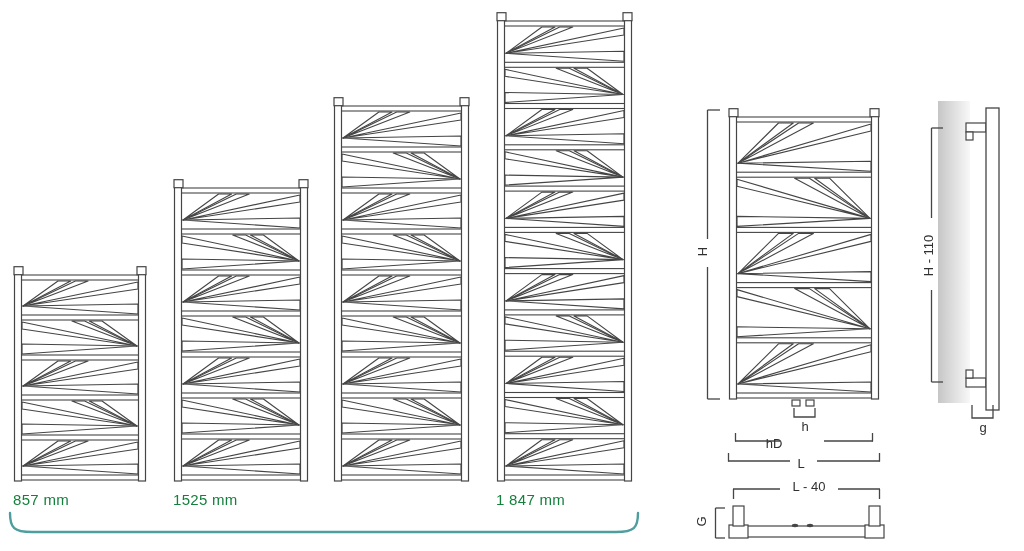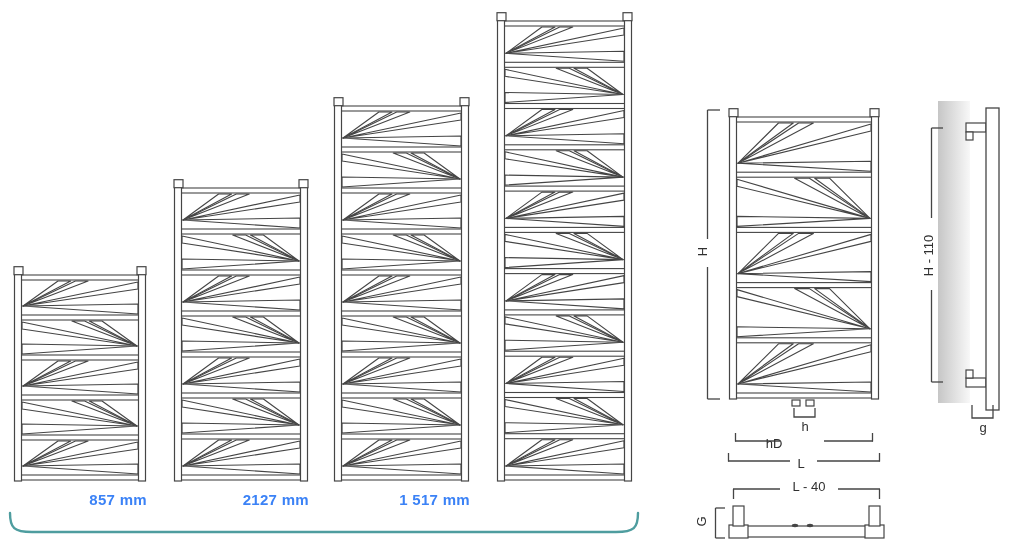--- a/index.html
+++ b/index.html
@@ -1,20 +1,20 @@
 <!DOCTYPE html>
 <html><head>
 <meta charset="utf-8">
 <style>
   html,body{margin:0;padding:0;background:#fff;}
   .canvas{position:relative;width:1024px;height:551px;background:#ffffff;
           font-family:"Liberation Sans",sans-serif;overflow:hidden;}
   .canvas svg{position:absolute;overflow:visible;}
-  .size-label{position:absolute;text-align:right;font-size:15px;color:#3b82f6;
-              letter-spacing:.3px;font-weight:bold;}
+  .size-label{position:absolute;text-align:left;font-size:15px;color:#15803d;
+              letter-spacing:.3px;}
   .dim-label{position:absolute;text-align:center;font-size:13px;color:#303030;
              line-height:15px;white-space:nowrap;}
   .rot{transform:rotate(-90deg);}
 </style>
 </head>
 <body>
 
 <div class="canvas">
 
   <svg class="rad" style="left:13px;top:266px" width="134" height="216">
@@ -200,22 +200,22 @@
       <rect x="8" y="380.5" width="121" height="5" fill="#fff" stroke="#454545" stroke-width="1.1"></rect>
       <rect x="8" y="421.7" width="121" height="5" fill="#fff" stroke="#454545" stroke-width="1.1"></rect>
       <rect x="8" y="463.0" width="121" height="5" fill="#fff" stroke="#454545" stroke-width="1.1"></rect>
       <rect x="1.5" y="8" width="7" height="461" fill="#fff" stroke="#454545" stroke-width="1.2"></rect>
       <rect x="128.5" y="8" width="7" height="461" fill="#fff" stroke="#454545" stroke-width="1.2"></rect>
       <rect x="1" y="0.7" width="9" height="8" fill="#fff" stroke="#454545" stroke-width="1.2"></rect>
       <rect x="127" y="0.7" width="9" height="8" fill="#fff" stroke="#454545" stroke-width="1.2"></rect>
     </svg>
 
   <div class="size-label" style="left:13px;top:491px;width:134px">857 mm</div>
-  <div class="size-label" style="left:173px;top:491px;width:136px">2127 mm</div>
-  <div class="size-label" style="left:333px;top:491px;width:137px">1 517 mm</div>
+  <div class="size-label" style="left:173px;top:491px;width:136px">1525 mm</div>
+  <div class="size-label" style="left:496px;top:491px;width:137px">1 847 mm</div>
 
   <svg style="left:4px;top:504px" width="640" height="40">
     <path d="M 6 9 C 6 24 10 28 28 28 L 612 28 C 630 28 634 24 634 9" fill="none" stroke="#4e9d9f" stroke-width="2.4" stroke-linecap="round"></path>
   </svg>
 
   <svg style="left:690px;top:96px" width="210" height="380">
     <g id="fv-rad" transform="translate(38,12)">
         <polygon points="10,55.2 143,53.2 143,63.2" fill="#fff" stroke="#454545" stroke-width="1.1" stroke-linejoin="round"></polygon>
         <polygon points="10,55.2 143,16 143,23" fill="#fff" stroke="#454545" stroke-width="1.1" stroke-linejoin="round"></polygon>
         <polygon points="10,55.2 70.6,15 85.4,15" fill="#fff" stroke="#454545" stroke-width="1.1" stroke-linejoin="round"></polygon>

